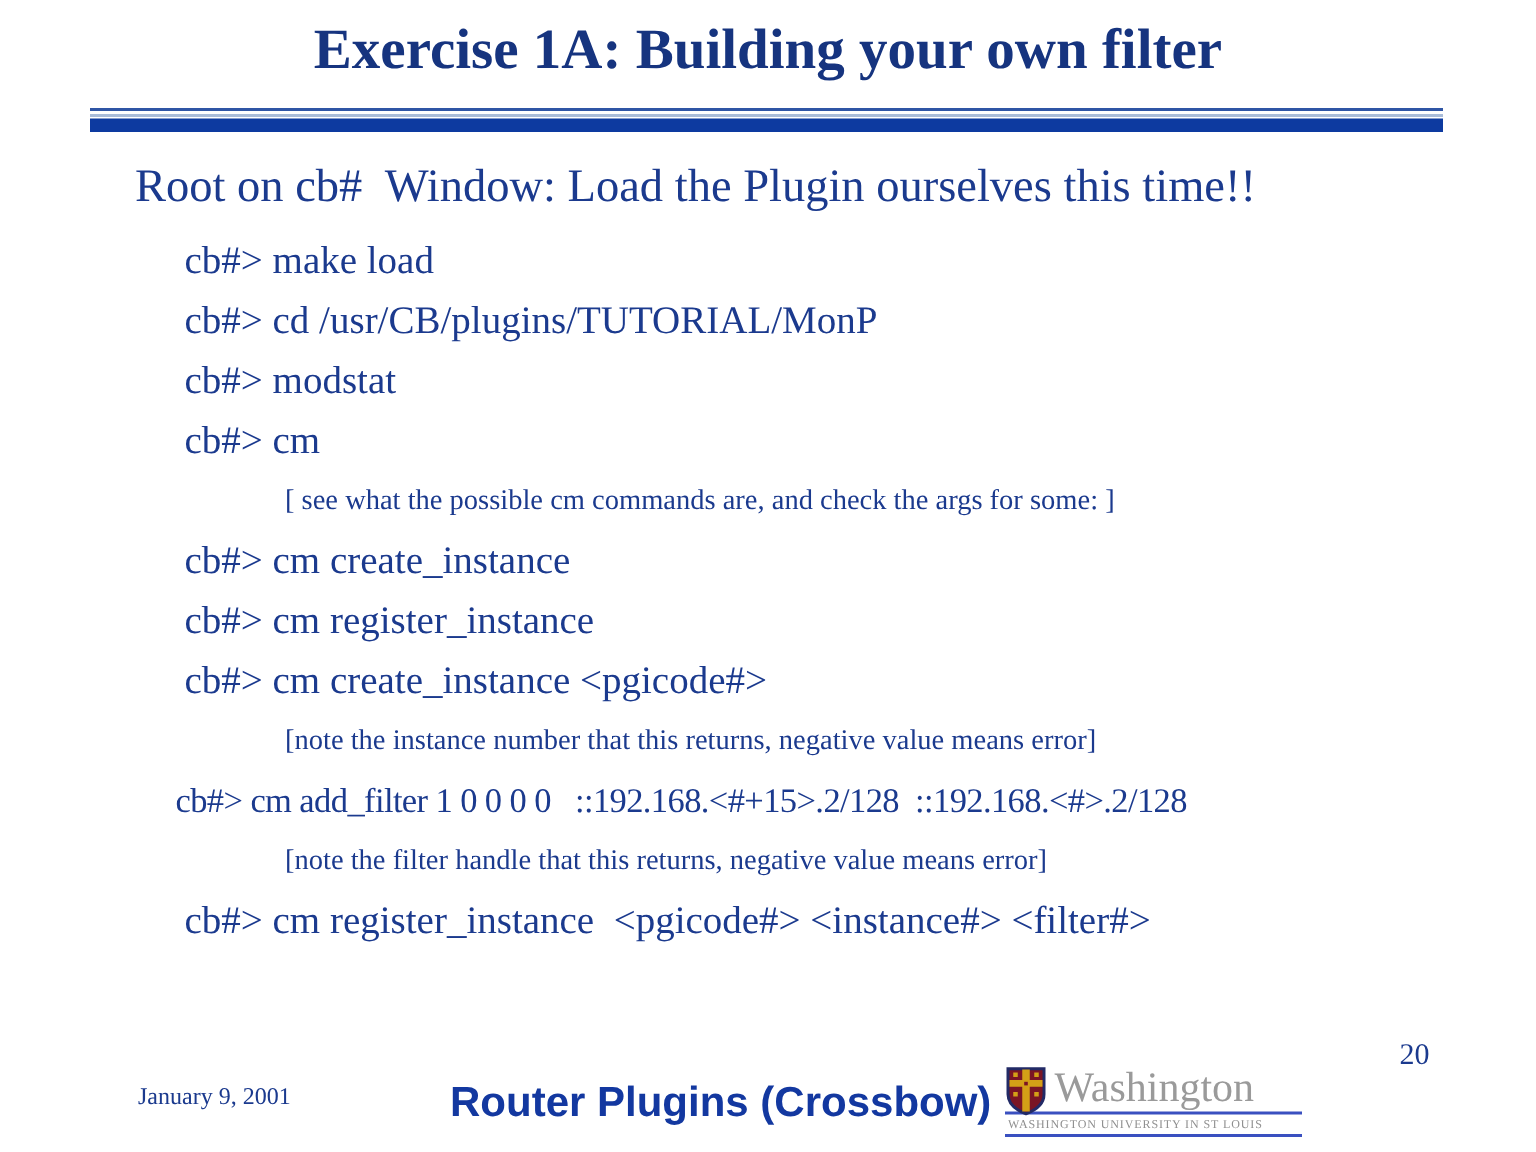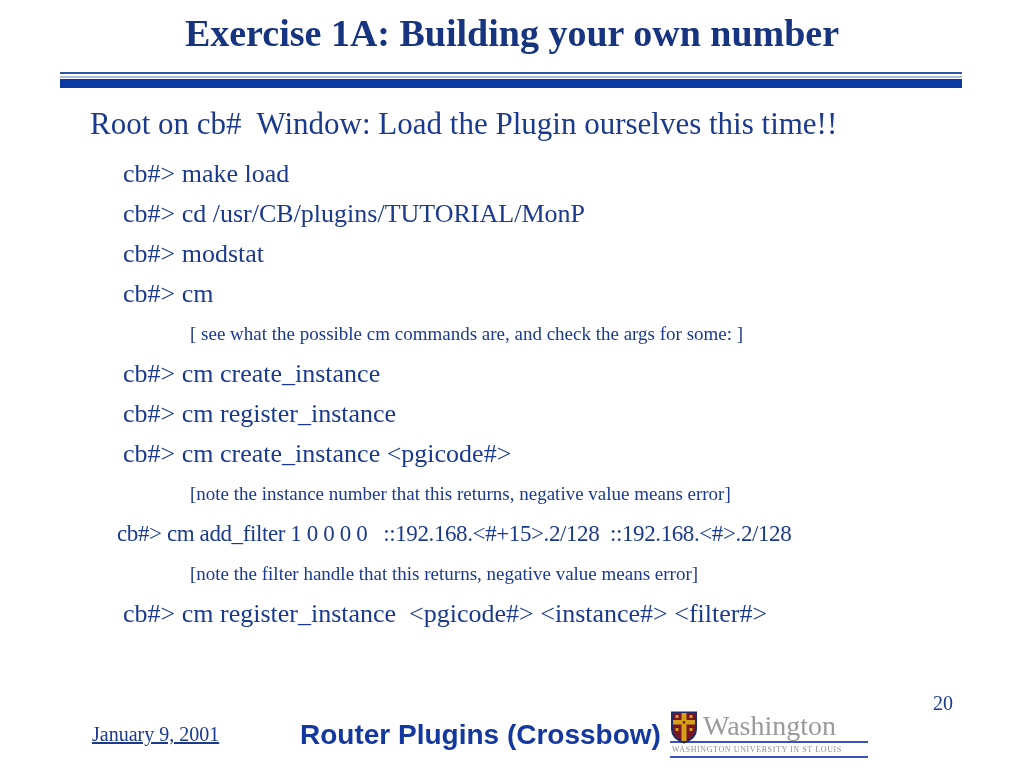--- a/index.html
+++ b/index.html
@@ -41,21 +41,21 @@
     white-space: pre;
   }
   .line { white-space: pre; line-height: 40px; }
   .cmd      { margin-left: 118px; font-size: 26px; }
   .note     { margin-left: 185px; font-size: 19px; }
   .cmd-long { margin-left: 112px; font-size: 23px; letter-spacing: -0.4px; }
 
   
   .footer-date {
     position: absolute; left: 92px; top: 723px;
-    font-size: 20px; color: #1b3a8e; white-space: pre; text-decoration: underline;
+    font-size: 16px; color: #1b3a8e; white-space: pre;
   }
   .footer-title {
     position: absolute; left: 300px; top: 719px;
     font-family: "Liberation Sans", sans-serif;
     font-weight: bold; font-size: 28px; color: #1338a0; white-space: pre;
   }
   .footer-page {
     position: absolute; left: 933px; top: 692px;
     font-size: 20px; color: #1b3a8e;
   }
@@ -73,21 +73,21 @@
     font-family: "Liberation Serif", serif;
     font-size: 8px; line-height: 10px; letter-spacing: 0.6px;
     color: #8f8f8f; white-space: pre; padding: 2px 0 1px 2px;
   }
 </style>
 </head>
 <body>
 
 <div class="slide">
 
-  <div class="slide-title">Exercise 1A: Building your own number</div>
+  <div class="slide-title">Exercise 1A: Building your own filter</div>
 
   <div class="separator">
     <div class="sep-thin-dark"></div>
     <div class="sep-thin-light"></div>
     <div class="sep-bar"></div>
   </div>
 
   <div class="body">
     <div class="heading">Root on cb#  Window: Load the Plugin ourselves this time!!</div>
     <div class="line cmd">cb#&gt; make load</div>

